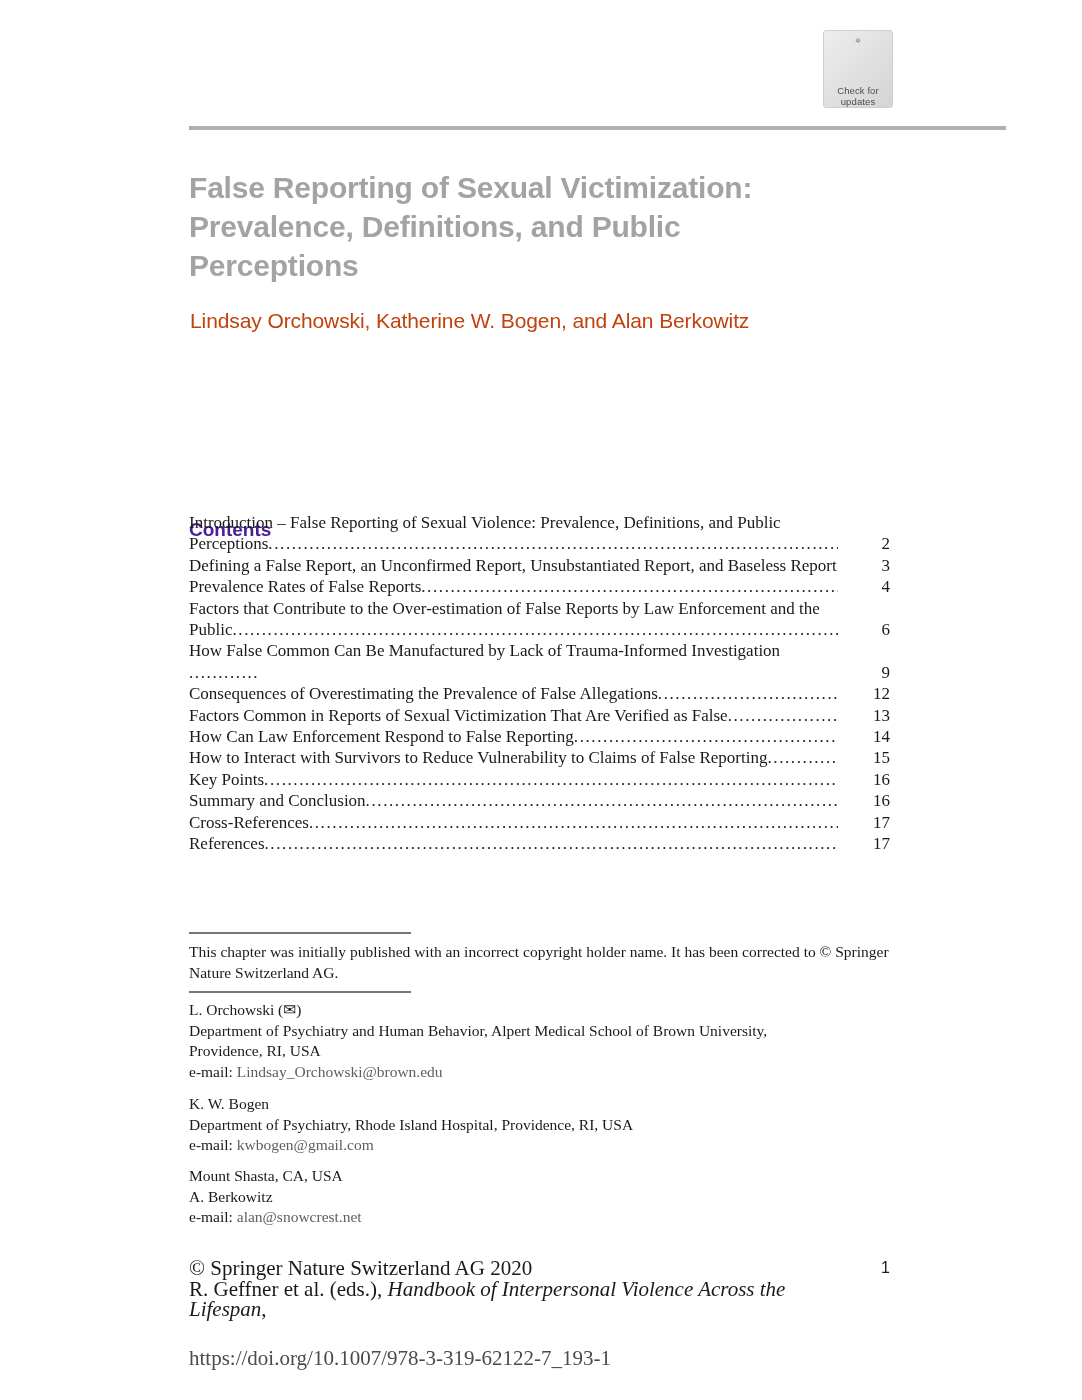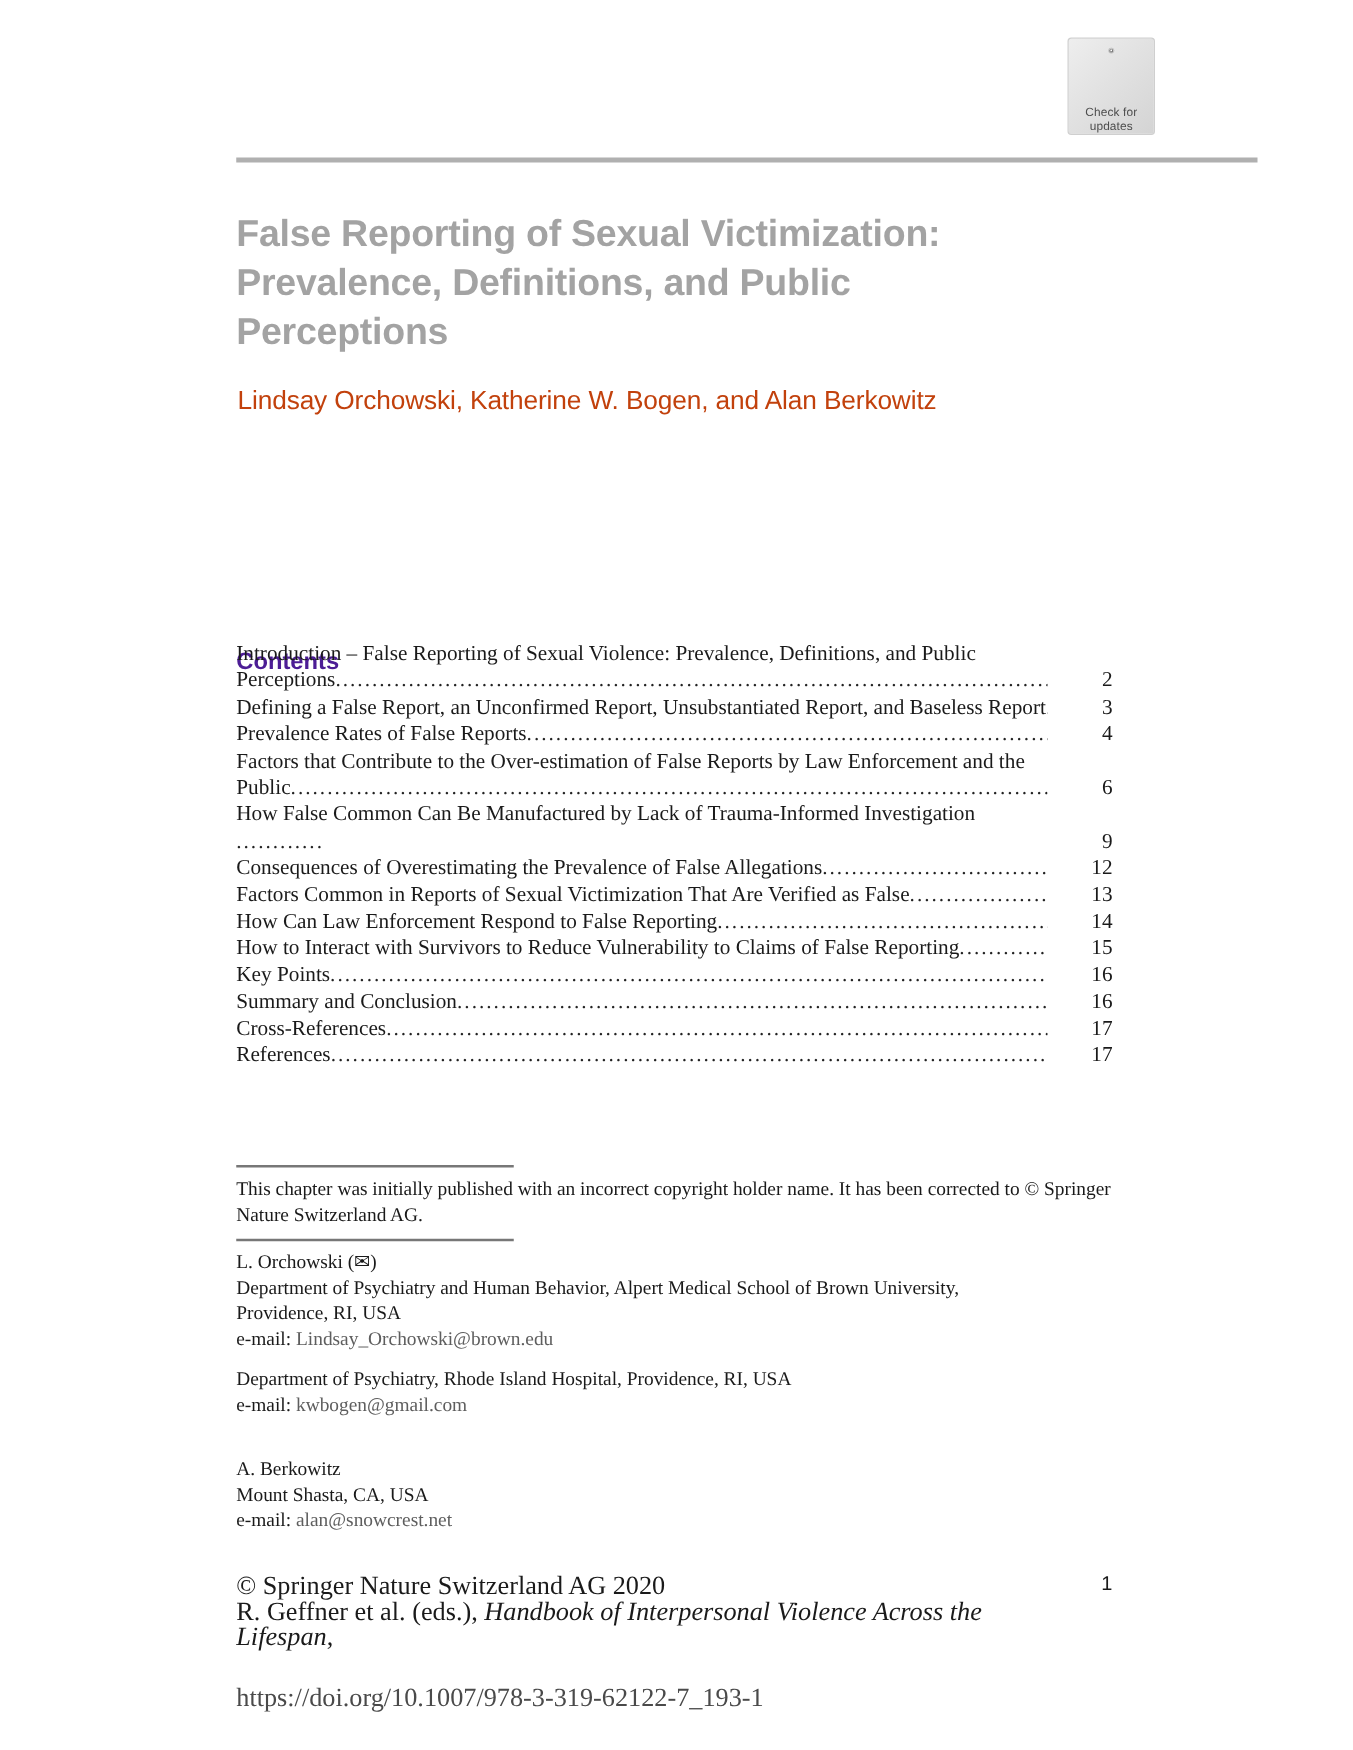--- a/index.html
+++ b/index.html
@@ -12,21 +12,21 @@
     width: 1082px;
     height: 1400px;
     background: #ffffff;
     overflow: hidden;
     font-family: "Liberation Serif", serif;
   }
 
   
   .badge {
     position: absolute;
-    left: 854px;
+    left: 823px;
     top: 30px;
     width: 70px;
     height: 78px;
     background: linear-gradient(135deg, #eeeeee 0%, #e2e2e2 45%, #d4d4d4 100%);
     border: 1px solid #cfcfcf;
     border-radius: 3px;
     box-sizing: border-box;
     display: flex;
     flex-direction: column;
     align-items: center;
@@ -232,30 +232,31 @@
     <span class="fn-line">L. Orchowski (✉)</span>
     <span class="fn-line">Department of Psychiatry and Human Behavior, Alpert Medical School of Brown University,</span>
     <span class="fn-line">Providence, RI, USA</span>
     <span class="fn-line">
       <span>e-mail:</span>
       <span class="email-addr">Lindsay_Orchowski@brown.edu</span>
     </span>
   </div>
 
   <div class="fn-block fn-aff-2">
+    <span class="fn-line">K. W. Bogen</span>
     <span class="fn-line">Department of Psychiatry, Rhode Island Hospital, Providence, RI, USA</span>
     <span class="fn-line">
       <span>e-mail:</span>
       <span class="email-addr">kwbogen@gmail.com</span>
     </span>
   </div>
 
   <div class="fn-block fn-aff-3">
+    <span class="fn-line">Mount Shasta, CA, USA</span>
     <span class="fn-line">A. Berkowitz</span>
-    <span class="fn-line">Mount Shasta, CA, USA</span>
     <span class="fn-line">
       <span>e-mail:</span>
       <span class="email-addr">alan@snowcrest.net</span>
     </span>
   </div>
 
   <div class="copyright">
     <span class="fn-line">© Springer Nature Switzerland AG 2020</span>
     <span class="fn-line">
       <span>R. Geffner et al. (eds.), </span><i>Handbook of Interpersonal Violence Across the Lifespan</i><span>,</span>

